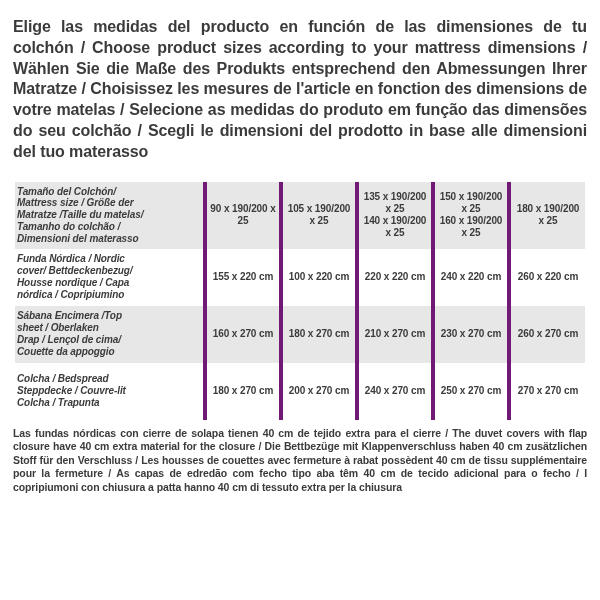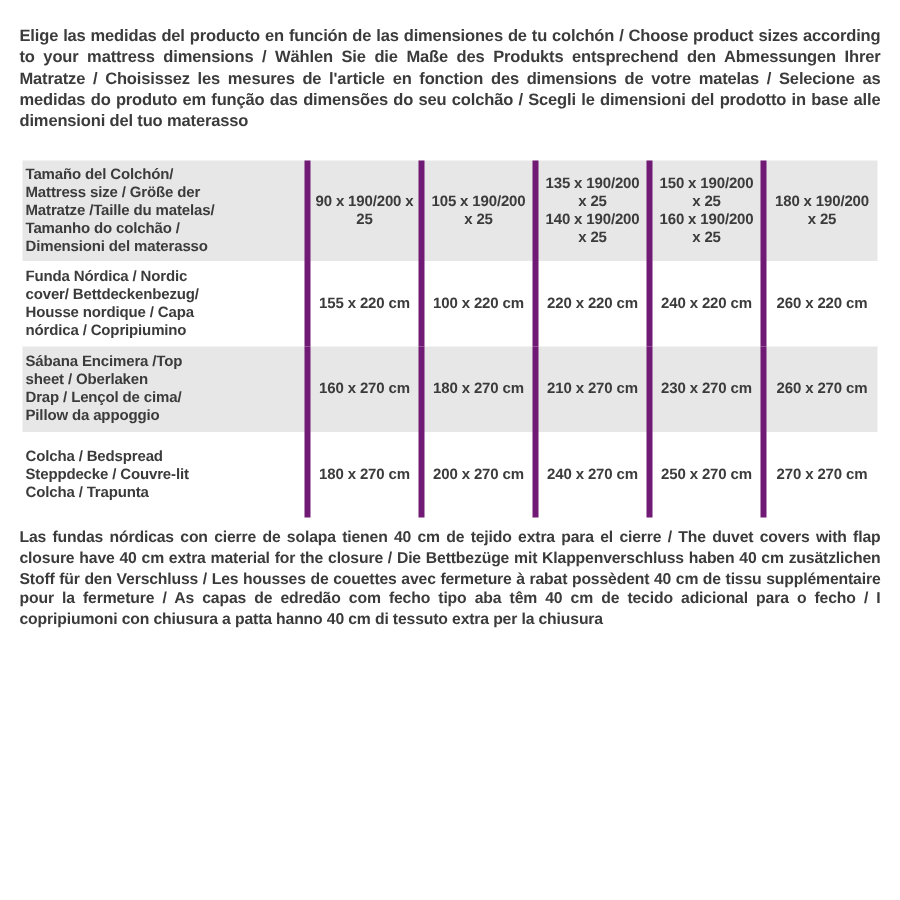--- a/index.html
+++ b/index.html
@@ -10,21 +10,21 @@
   }
   .page {
     position: relative;
     width: 600px;
     height: 600px;
     background: #ffffff;
     overflow: hidden;
     color: #3b3b3b;
   }
   .note {
-    font-size: 11px;
+    font-size: 16px;
     font-weight: 700;
     line-height: 1.3;
     text-align: justify;
     color: #3b3b3b;
     letter-spacing: -0.1px;
     white-space: normal;
   }
   .top-note {
     margin: 17px 13px 0 13px;
   }
@@ -51,20 +51,21 @@
   }
   table.size-table td + td {
     border-left: 4px solid #701a75;
   }
   table.size-table tr:nth-child(odd) {
     background: #e7e7e7;
   }
   td.row-label {
     padding-left: 12px;
     text-align: left;
+    font-style: italic;
   }
   td.size-cell {
     text-align: center;
   }
   col.c-label { width: 190px; }
   col.c-size  { width: 76px; }
 </style>
 </head>
 <body>
 
@@ -104,21 +105,21 @@
         <td class="size-cell">155 x 220 cm</td>
         <td class="size-cell">100 x 220 cm</td>
         <td class="size-cell">220 x 220 cm</td>
         <td class="size-cell">240 x 220 cm</td>
         <td class="size-cell">260 x 220 cm</td>
       </tr>
       <tr>
         <td class="row-label">Sábana Encimera /Top
 sheet / Oberlaken
 Drap / Lençol de cima/
-Pillow da appoggio</td>
+Couette da appoggio</td>
         <td class="size-cell">160 x 270 cm</td>
         <td class="size-cell">180 x 270 cm</td>
         <td class="size-cell">210 x 270 cm</td>
         <td class="size-cell">230 x 270 cm</td>
         <td class="size-cell">260 x 270 cm</td>
       </tr>
       <tr>
         <td class="row-label">Colcha / Bedspread
 Steppdecke / Couvre-lit
 Colcha / Trapunta</td>

